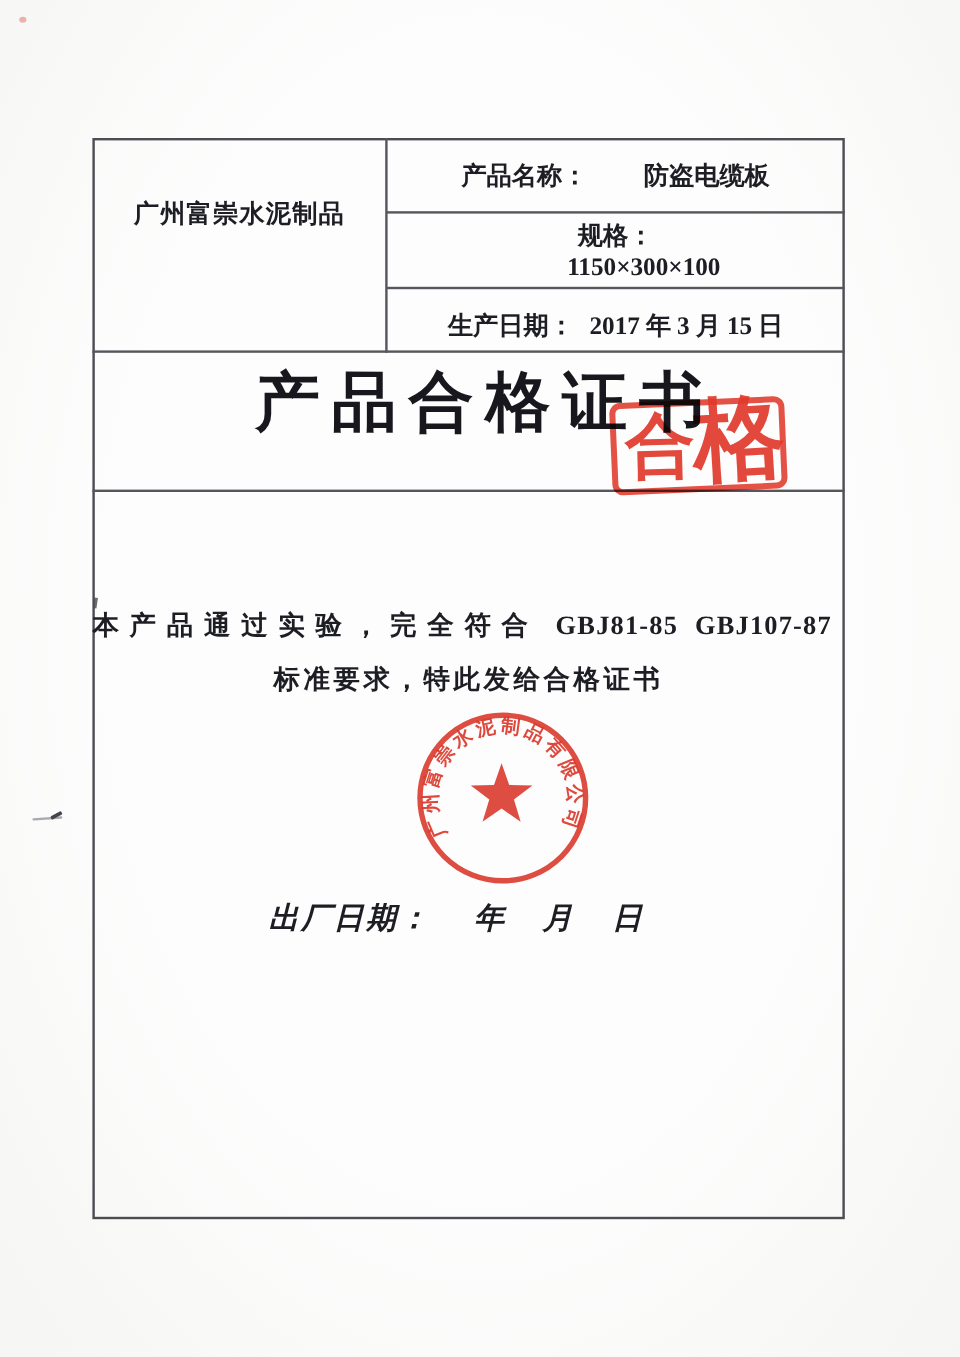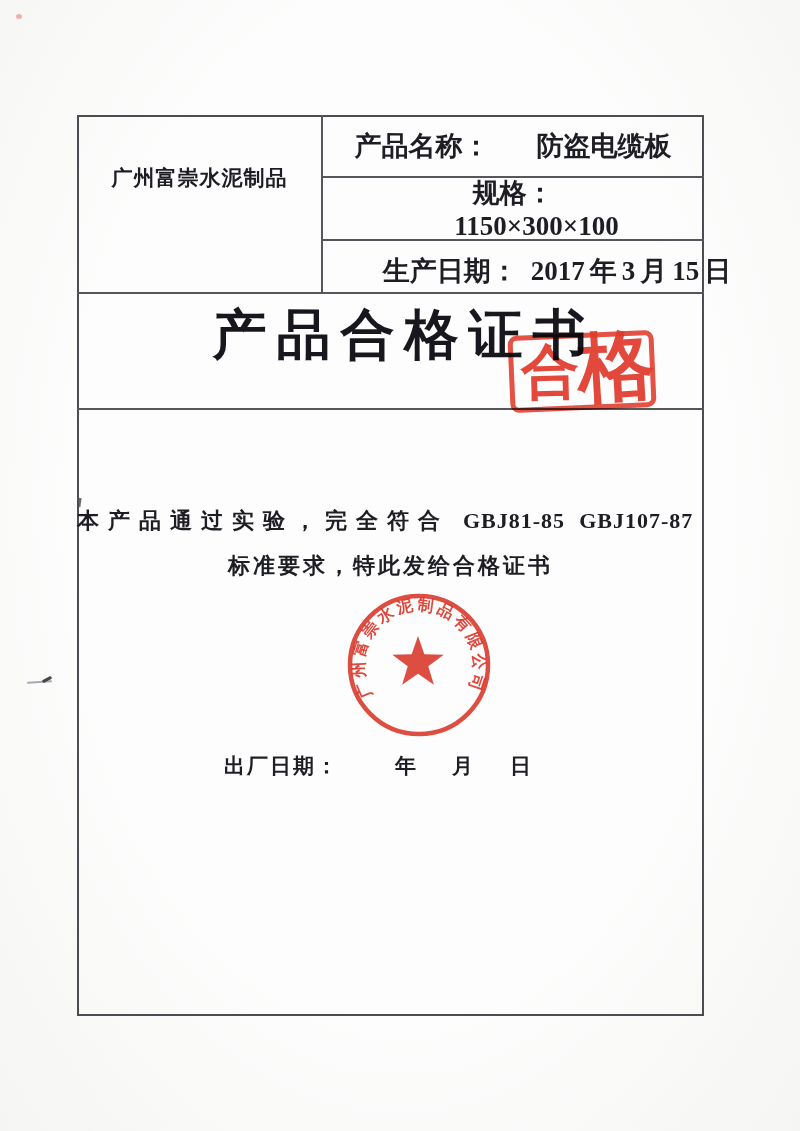--- a/index.html
+++ b/index.html
@@ -47,25 +47,25 @@
   
   .company-cell {
     position: absolute; left: 77px; top: 115px; width: 245px; height: 178px;
     text-align: center; font-weight: bold; font-size: 21px; line-height: 28px;
   }
   .company-cell .l1 { position: absolute; left: 0; right: 0; top: 49px; letter-spacing: 1px; }
   .company-cell .l2 { position: absolute; left: 0; right: 0; top: 90px; letter-spacing: 2px; }
   .hrow {
     position: absolute; left: 322px; width: 382px;
     display: flex; align-items: center; justify-content: center;
-    font-weight: bold; font-size: 27px; white-space: nowrap;
+    font-weight: bold; font-size: 21px; white-space: nowrap;
   }
   .hrow-1 { top: 115px; height: 61px; }
   .hrow-2 { top: 178px; height: 61px; flex-direction: column; }
-  .hrow-3 { top: 241px; height: 60px; padding-left: 44px; }
+  .hrow-3 { top: 241px; height: 60px; }
   .hrow .val { margin-left: 14px; padding-left: 33px; }
   .hrow-3 .num { margin-left: 13px; }
   .hrow-3 .unit { margin-left: 5px; }
   
   .title-row {
     position: absolute; left: 77px; top: 278px; width: 627px; height: 114px;
     display: flex; align-items: center; justify-content: center;
   }
   .title-row .title-text {
     font-size: 54px; font-weight: bold; letter-spacing: 10px;
@@ -104,21 +104,21 @@
     font-size: 22px; font-weight: bold; line-height: 30px; letter-spacing: 3px;
   }
   
   .seal-svg {
     position: absolute; left: 339px; top: 585px;
     mix-blend-mode: multiply;
   }
   
   .factory-date {
     position: absolute; left: 77px; top: 752px; width: 627px; height: 28px;
-    font-size: 21px; font-weight: bold; line-height: 28px;
+    font-size: 25px; font-weight: bold; line-height: 28px; font-style: italic;
   }
   .factory-date span { position: absolute; white-space: nowrap; }
   .fd-label { left: 147px; letter-spacing: 2px; }
   .fd-year  { left: 318px; }
   .fd-month { left: 375px; }
   .fd-day   { left: 433px; }
 </style>
 </head>
 <body>
 

